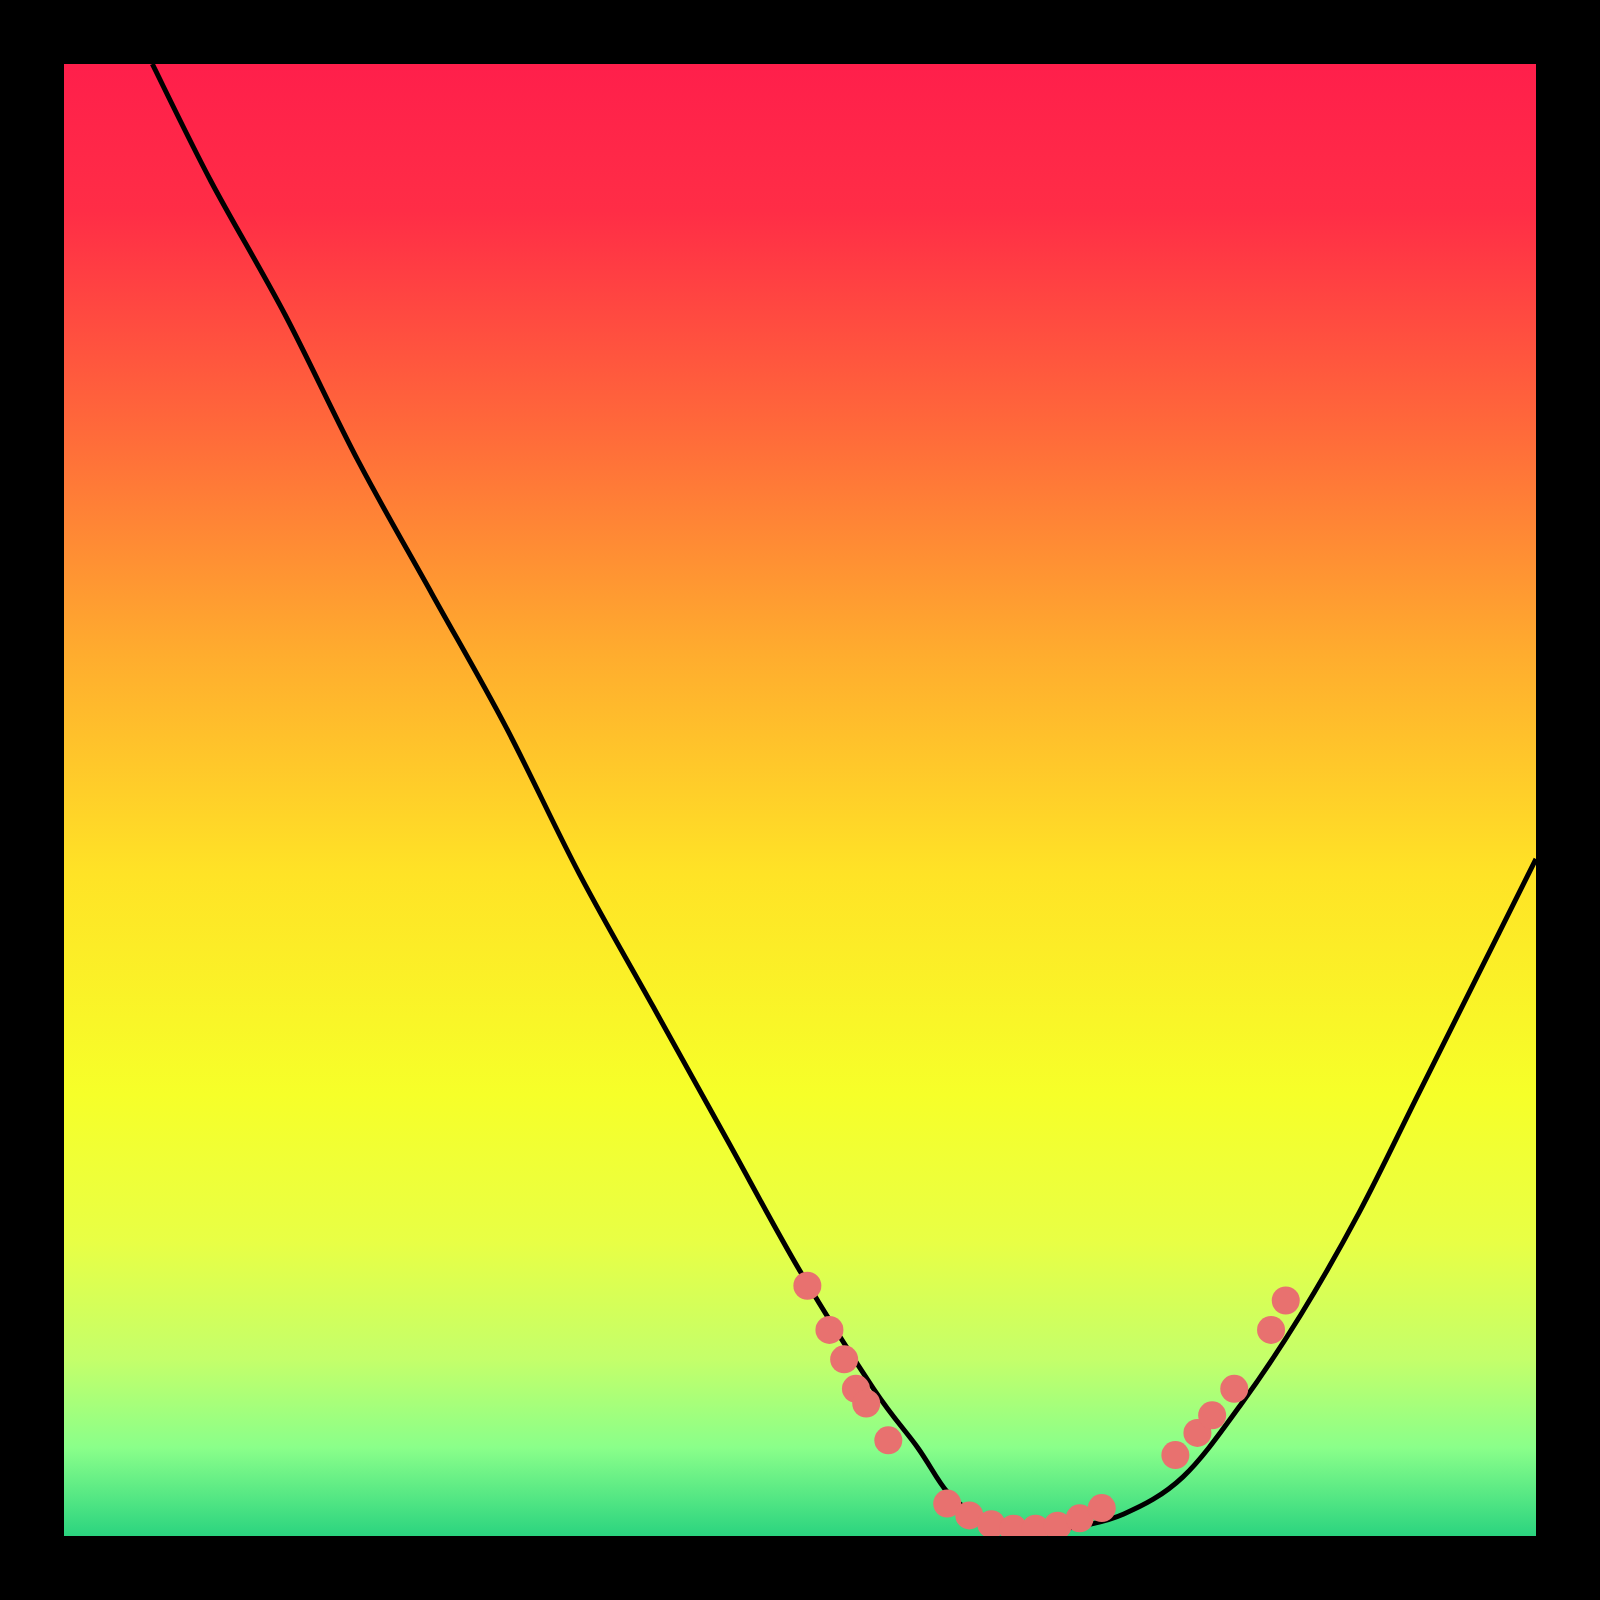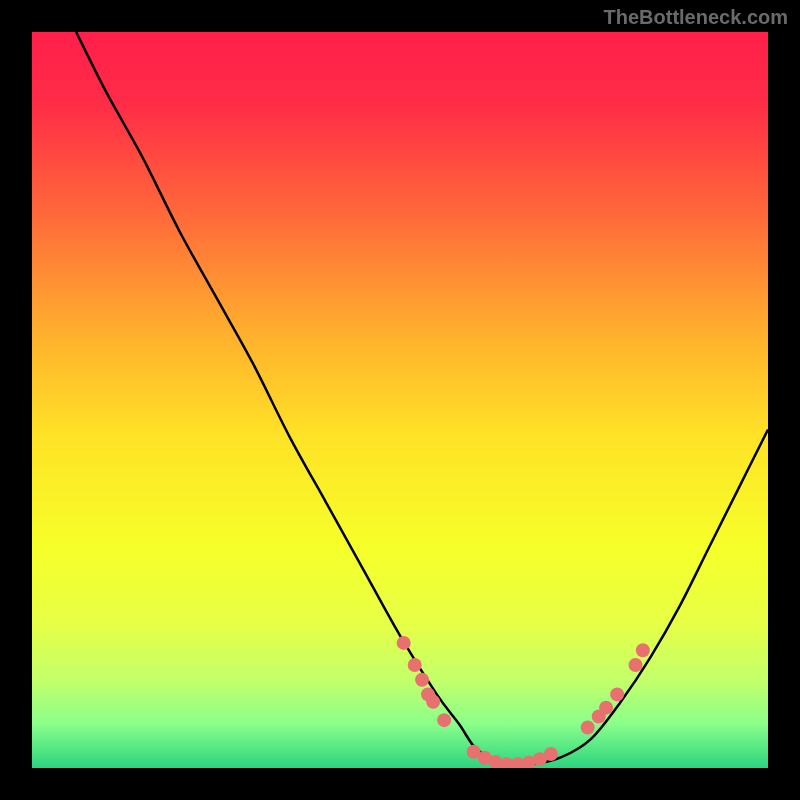--- a/index.html
+++ b/index.html
@@ -47,21 +47,20 @@
     top: 0;
     width: 100%;
     height: 100%;
     z-index: 3;
   }
 </style>
 </head>
 <body>
 
 <div class="chart-container">
-  <div class="watermark">TheBottleneck.com</div>
   <div class="plot-area">
     <svg class="gradient-bg" viewBox="0 0 736 736" preserveAspectRatio="none">
       <defs>
         <linearGradient id="bgGrad" x1="0" y1="0" x2="0" y2="1">
             <stop offset="0%" stop-color="#ff1f4b"></stop>
             <stop offset="10%" stop-color="#ff2d46"></stop>
             <stop offset="25%" stop-color="#ff6a3a"></stop>
             <stop offset="40%" stop-color="#ffac2e"></stop>
             <stop offset="55.00000000000001%" stop-color="#ffe326"></stop>
             <stop offset="70%" stop-color="#f6ff29"></stop>

